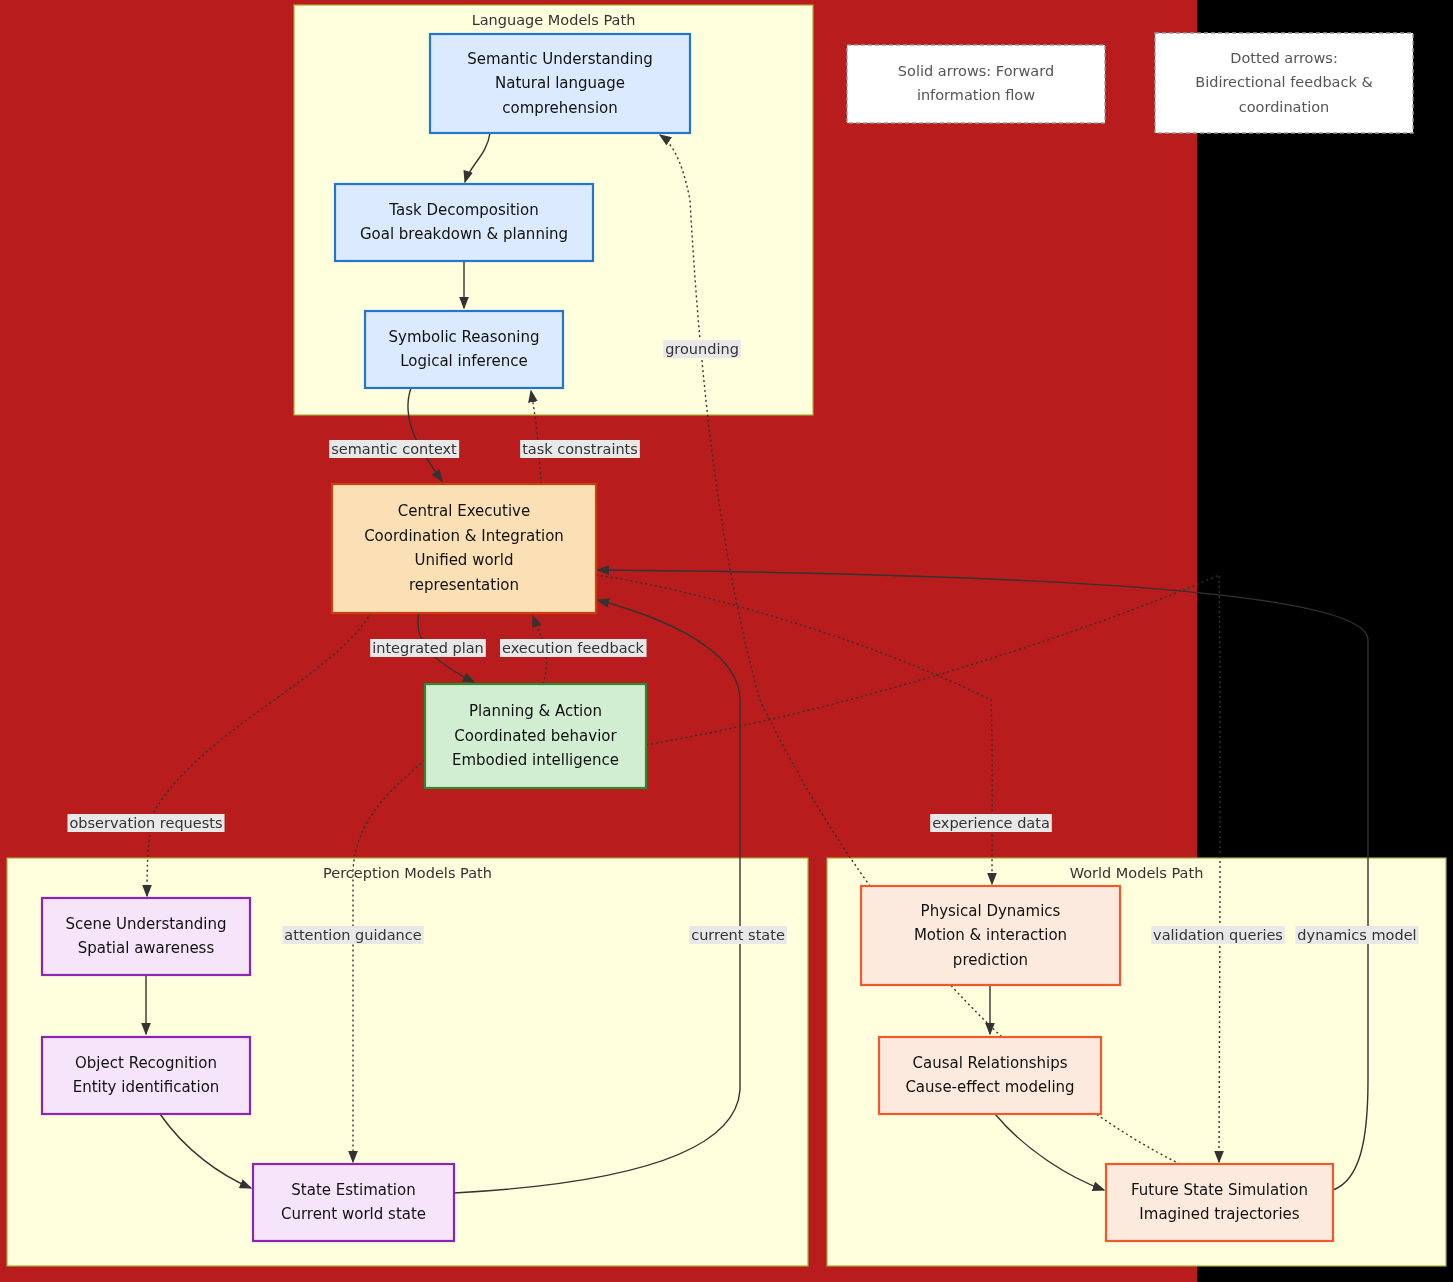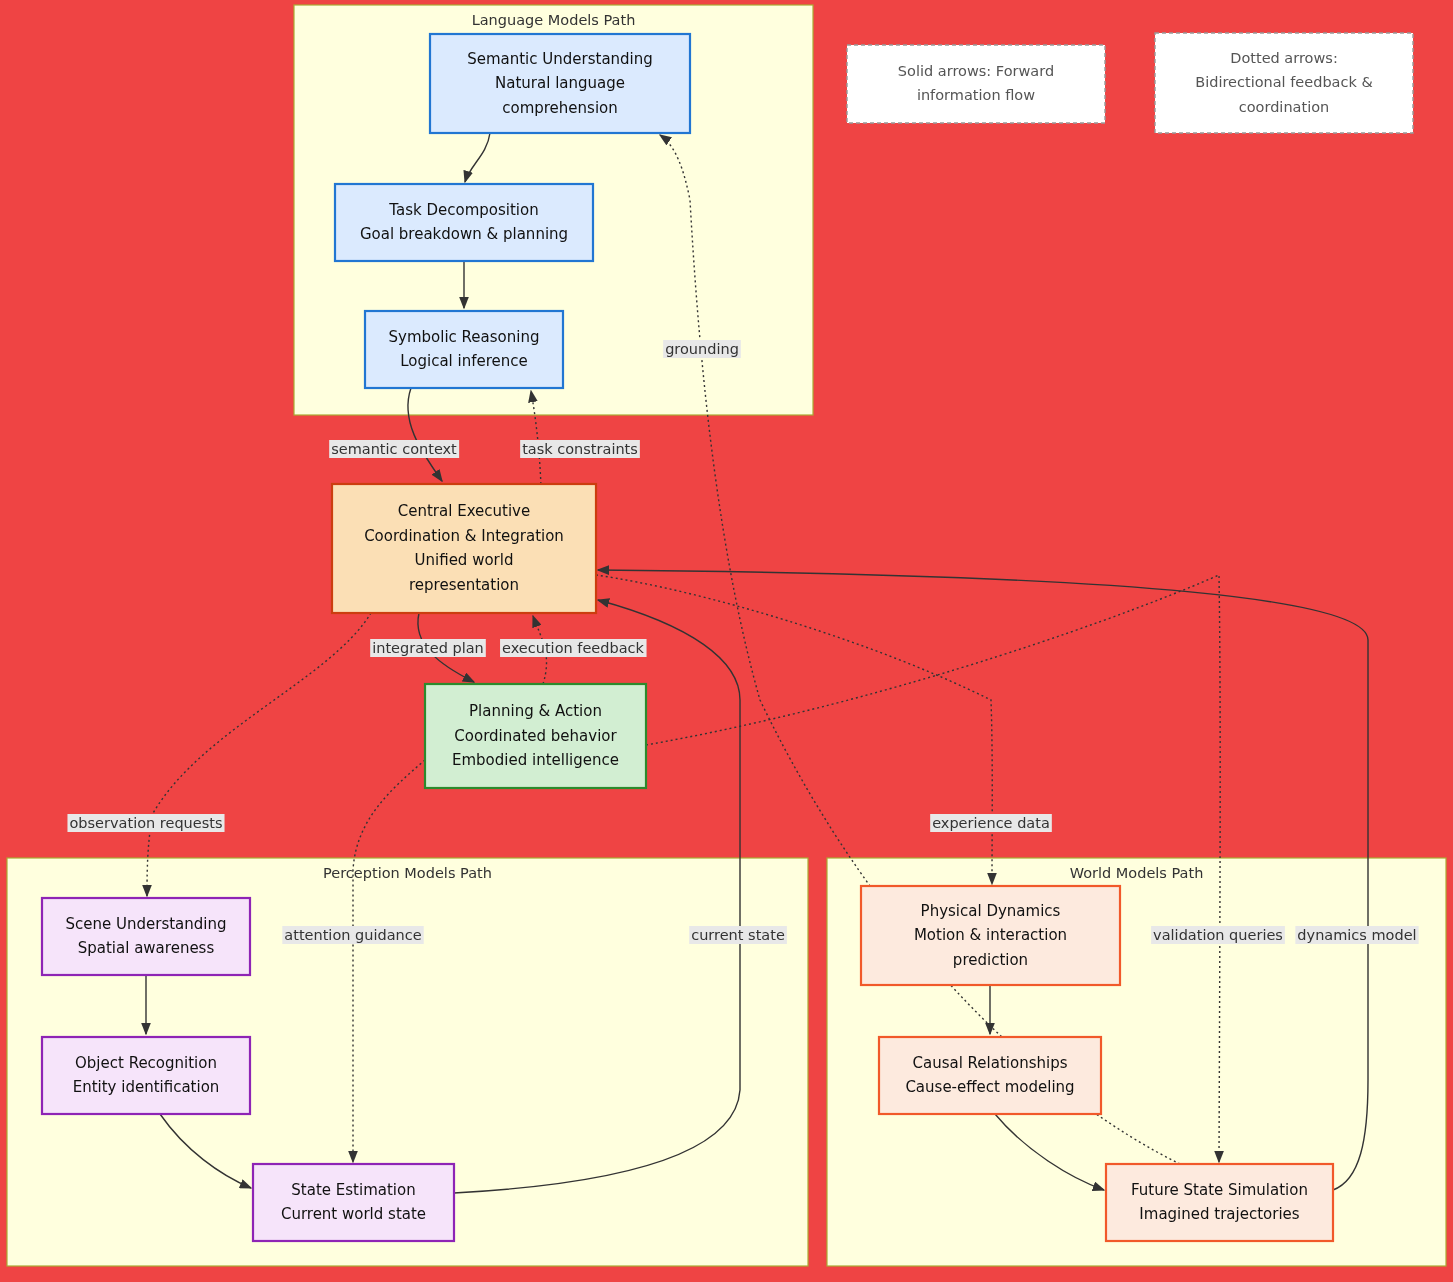--- a/index.html
+++ b/index.html
@@ -1,17 +1,17 @@
 <!DOCTYPE html>
 <html><head>
 <meta charset="utf-8">
 <style>
   html,body{margin:0;padding:0;background:#000;}
   body{width:1453px;height:1282px;overflow:hidden;font-family:"DejaVu Sans",sans-serif;}
-  #stage{position:relative;width:1453px;height:1282px;background:#ef4444;}
+  #stage{position:relative;width:1197px;height:1282px;background:#b91c1c;}
   svg{position:absolute;left:0;top:0;}
   text{font-family:"DejaVu Sans",sans-serif;}
   .cluster-rect{fill:#ffffde;stroke:#aaaa33;stroke-width:1.2px;}
   .cluster-label{font-size:14.5px;fill:#333333;text-anchor:middle;dominant-baseline:middle;}
   .node-rect{stroke-width:2.2px;}
   .node-label{font-size:15px;fill:#111111;text-anchor:middle;dominant-baseline:middle;}
   .edge-path{fill:none;stroke:#333333;stroke-width:1.4px;}
   .edge-dotted{fill:none;stroke:#333333;stroke-width:1.4px;stroke-dasharray:2,3;}
   .edge-label-bg{fill:#e8e8e8;}
   .edge-label-txt{font-size:14.5px;fill:#333333;text-anchor:middle;dominant-baseline:middle;}

